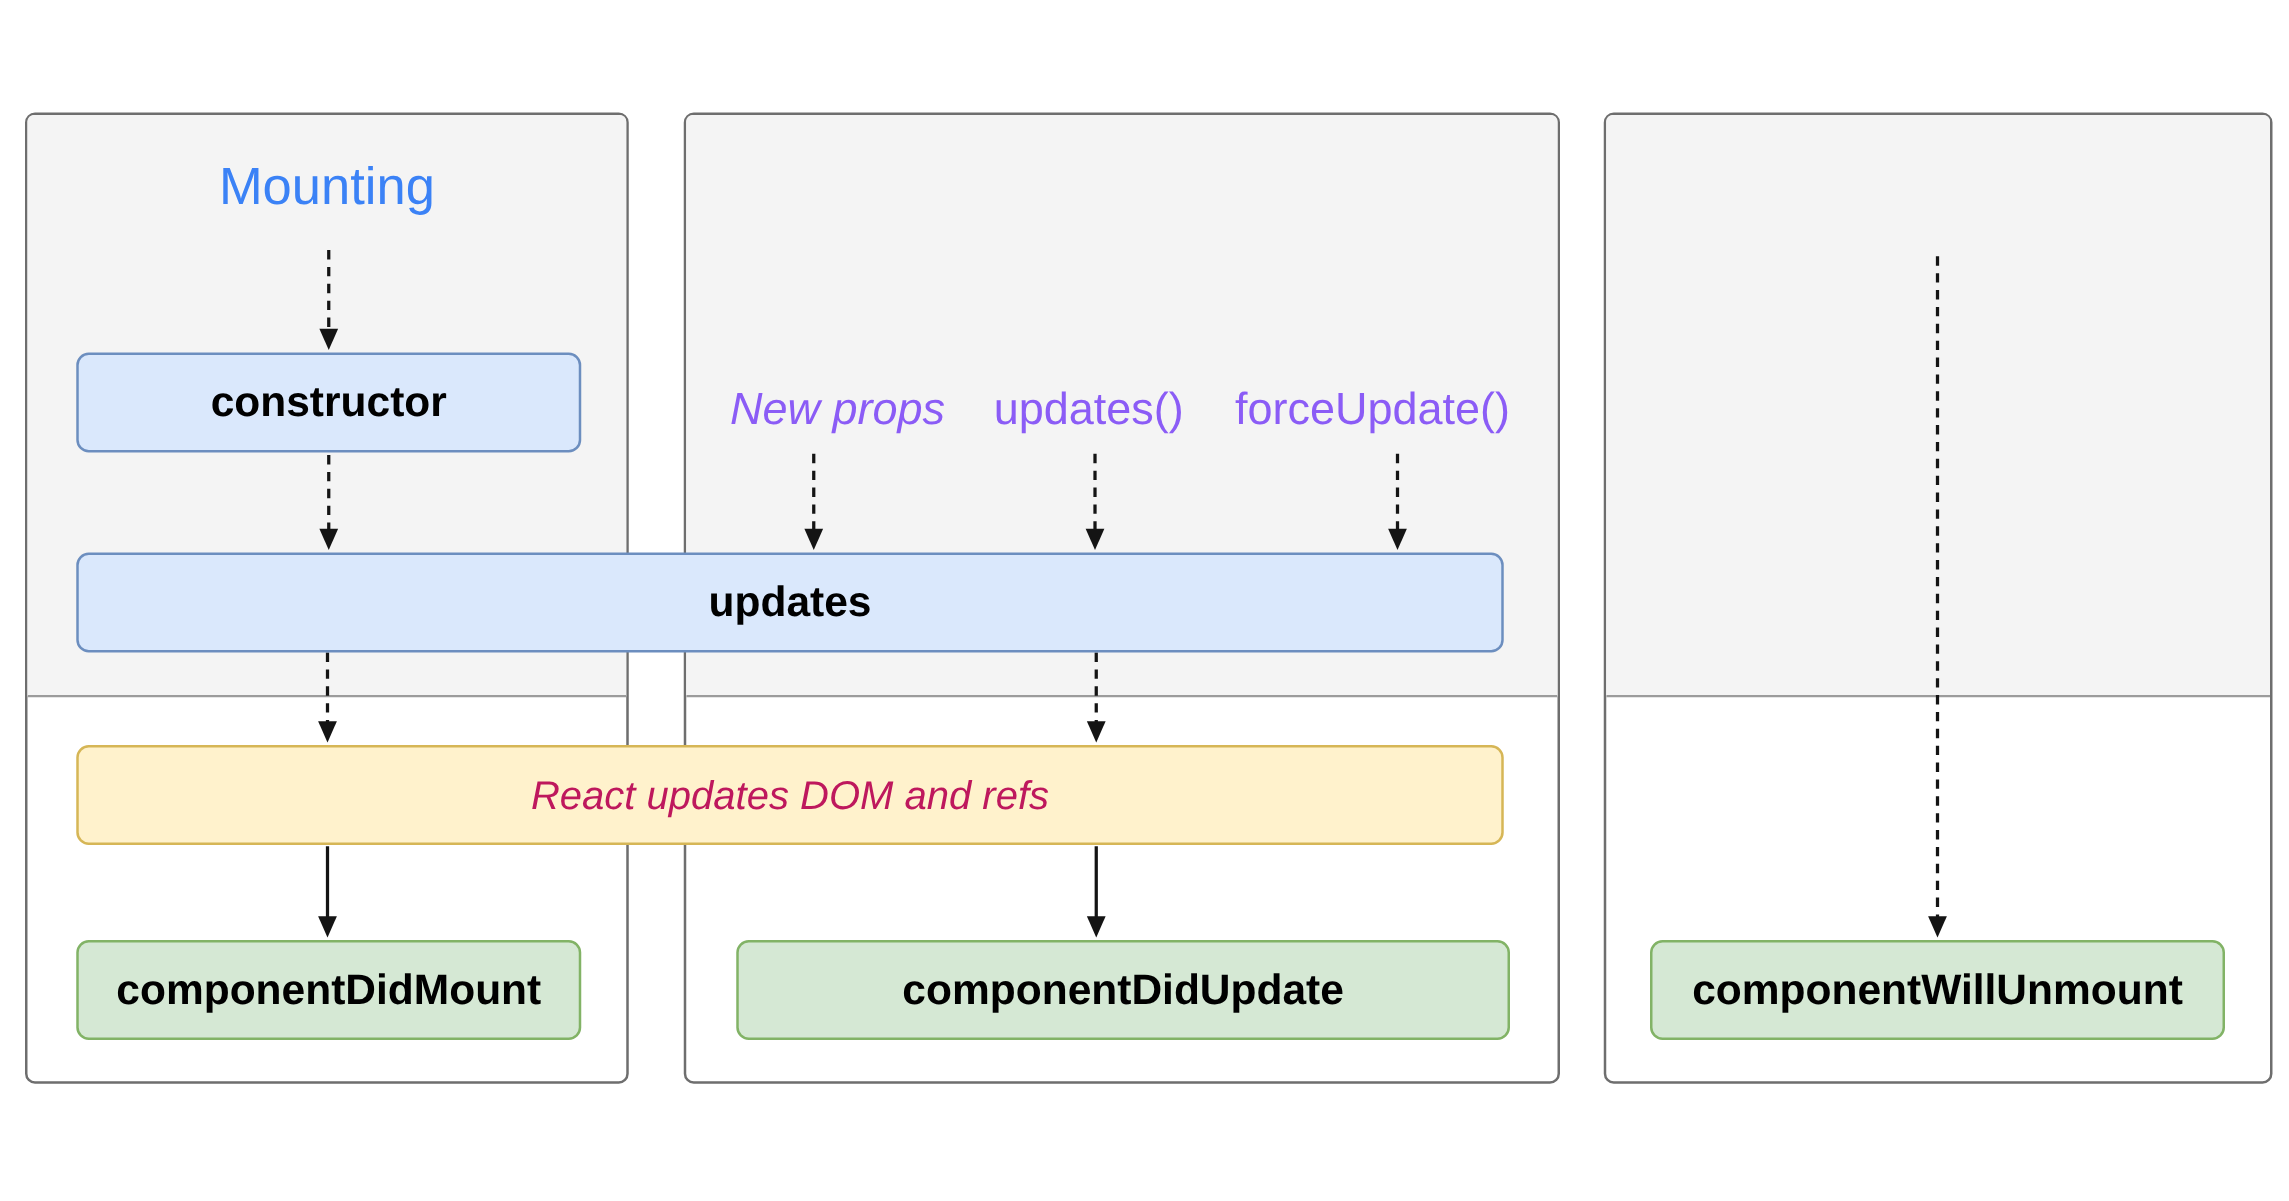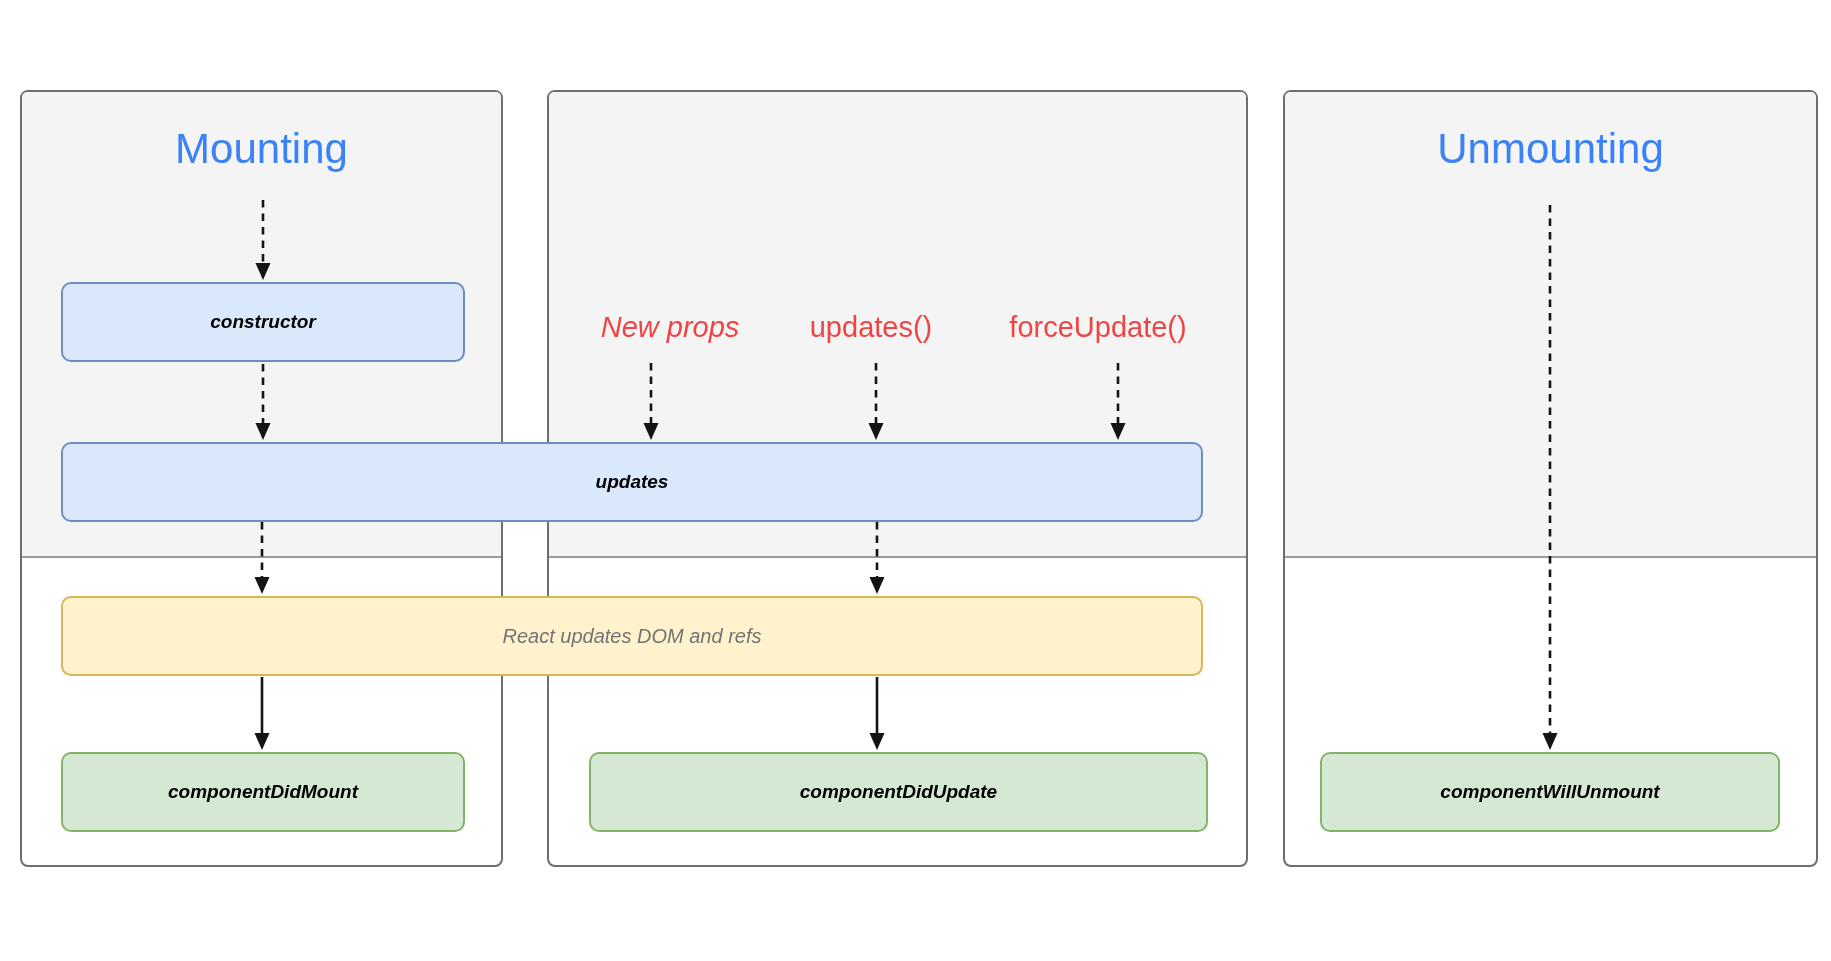--- a/index.html
+++ b/index.html
@@ -36,36 +36,35 @@
     font-weight: 400;
     color: #3b82f6;
   }
   .box {
     position: absolute;
     box-sizing: border-box;
     display: flex;
     align-items: center;
     justify-content: center;
     border-radius: 10px;
-    font-size: 19px;
+    font-size: 34px;
     font-weight: bold;
     color: #000000;
     z-index: 2;
     white-space: nowrap;
-    font-style: italic;
   }
   .box.blue   { background: #dae8fc; border: 2px solid #6c8ebf; }
   .box.yellow { background: #fff2cc; border: 2.5px solid #d6b656;
-                font-weight: normal; font-style: italic; font-size: 20px; color: #737373; }
+                font-weight: normal; font-style: italic; font-size: 32px; color: #be185d; }
   .box.green  { background: #d5e8d4; border: 2px solid #82b366; }
   .trigger {
     position: absolute;
     transform: translate(-50%, -50%);
-    font-size: 29px;
-    color: #ef4444;
+    font-size: 36px;
+    color: #8b5cf6;
     z-index: 2;
     white-space: nowrap;
     text-align: right;
   }
   .trigger.italic { font-style: italic; }
   .arrows {
     position: absolute;
     left: 0; top: 0;
     z-index: 1;
   }
@@ -79,21 +78,20 @@
     <div class="panel-grey"></div>
     <div class="panel-title">Mounting</div>
   </div>
 
   <div class="panel" style="left:547px; top:90px; width:701px; height:777px;">
     <div class="panel-grey"></div>
   </div>
 
   <div class="panel" style="left:1283px; top:90px; width:535px; height:777px;">
     <div class="panel-grey"></div>
-    <div class="panel-title">Unmounting</div>
   </div>
 
   <svg class="arrows" width="1831" height="961" viewBox="0 0 1831 961">
 
     <g>
       <line x1="263" y1="200" x2="263" y2="266" stroke="#141414" stroke-width="2.6" stroke-dasharray="7.5 6"></line>
       <polygon points="255.5,263 270.5,263 263,280" fill="#141414"></polygon>
     </g>
 
     <g>

